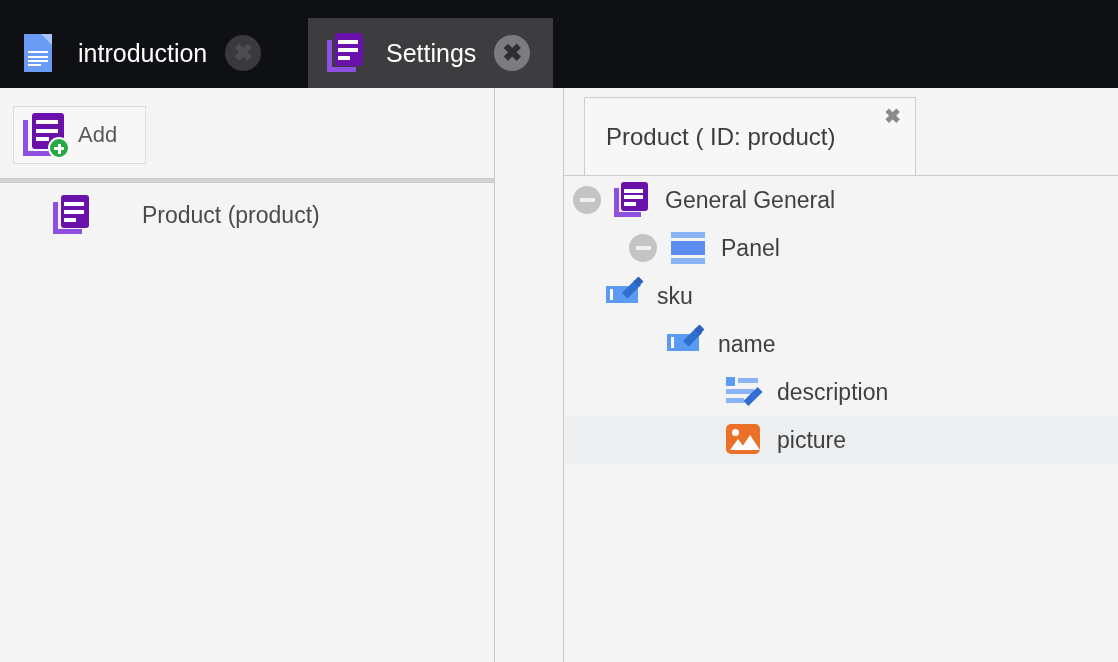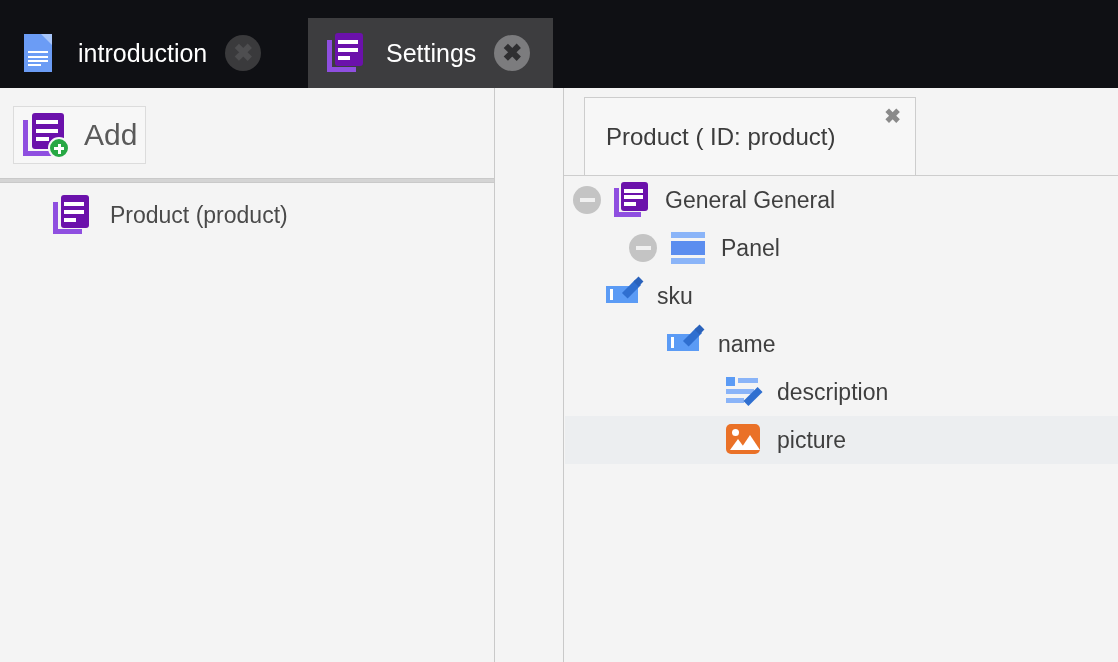--- a/index.html
+++ b/index.html
@@ -71,29 +71,30 @@
   .add-btn {
     position: absolute; left: 13px; top: 18px;
     width: 133px; height: 58px;
     border: 1px solid #dcdcdc;
     background: #f7f7f7;
     display: flex; align-items: center;
     cursor: pointer;
   }
   .add-btn-icon { width: 46px; height: 46px; margin-left: 8px; position: relative; flex:0 0 auto;}
   .add-btn-label {
-    font-size: 30px; color: #5a5a5a;
-    margin-left: 16px;
+    font-size: 22px; color: #5a5a5a;
+    margin-left: 10px;
   }
 
   .class-list { position: absolute; left: 0; top: 96px; width: 494px; bottom: 0; }
   .class-item {
     display: flex; align-items: center;
     height: 62px; padding-left: 52px;
     cursor: pointer;
+    gap: 32px;
   }
   .class-item-icon { width: 40px; height: 42px; position: relative; flex: 0 0 auto; }
   .class-item-label {
     font-size: 23px; color: #4a4a4a; margin-left: 18px;
   }
 
   
   .right-pane {
     position: absolute; left: 515px; top: 0;
     width: 603px; height: 574px;

